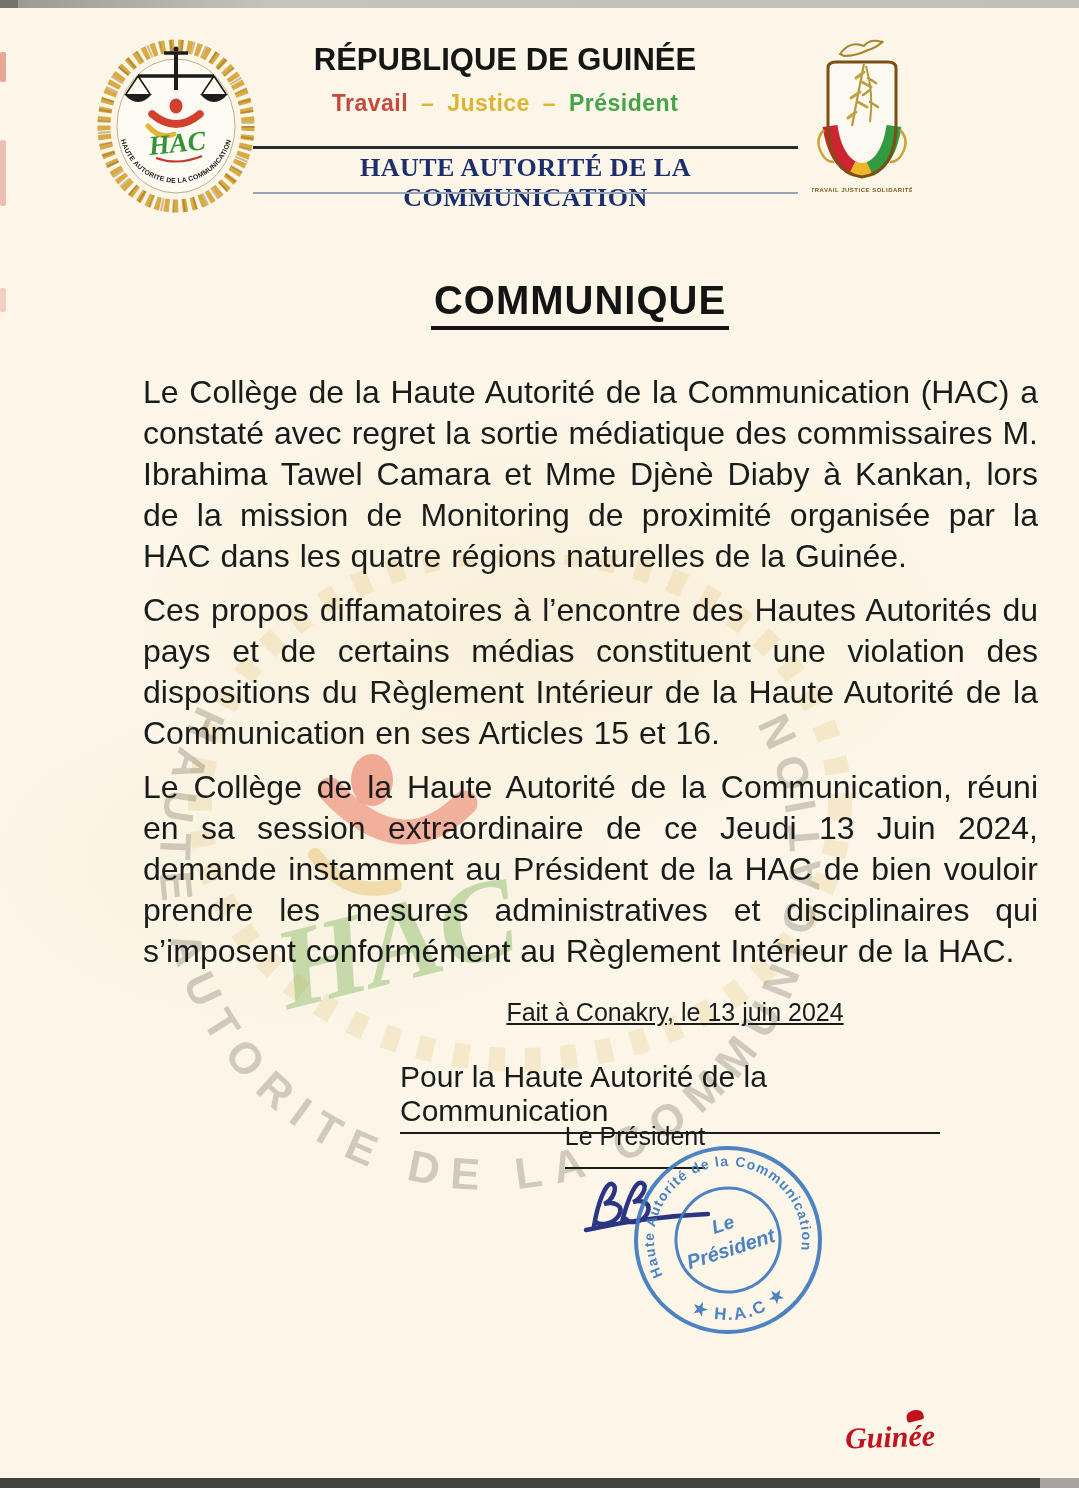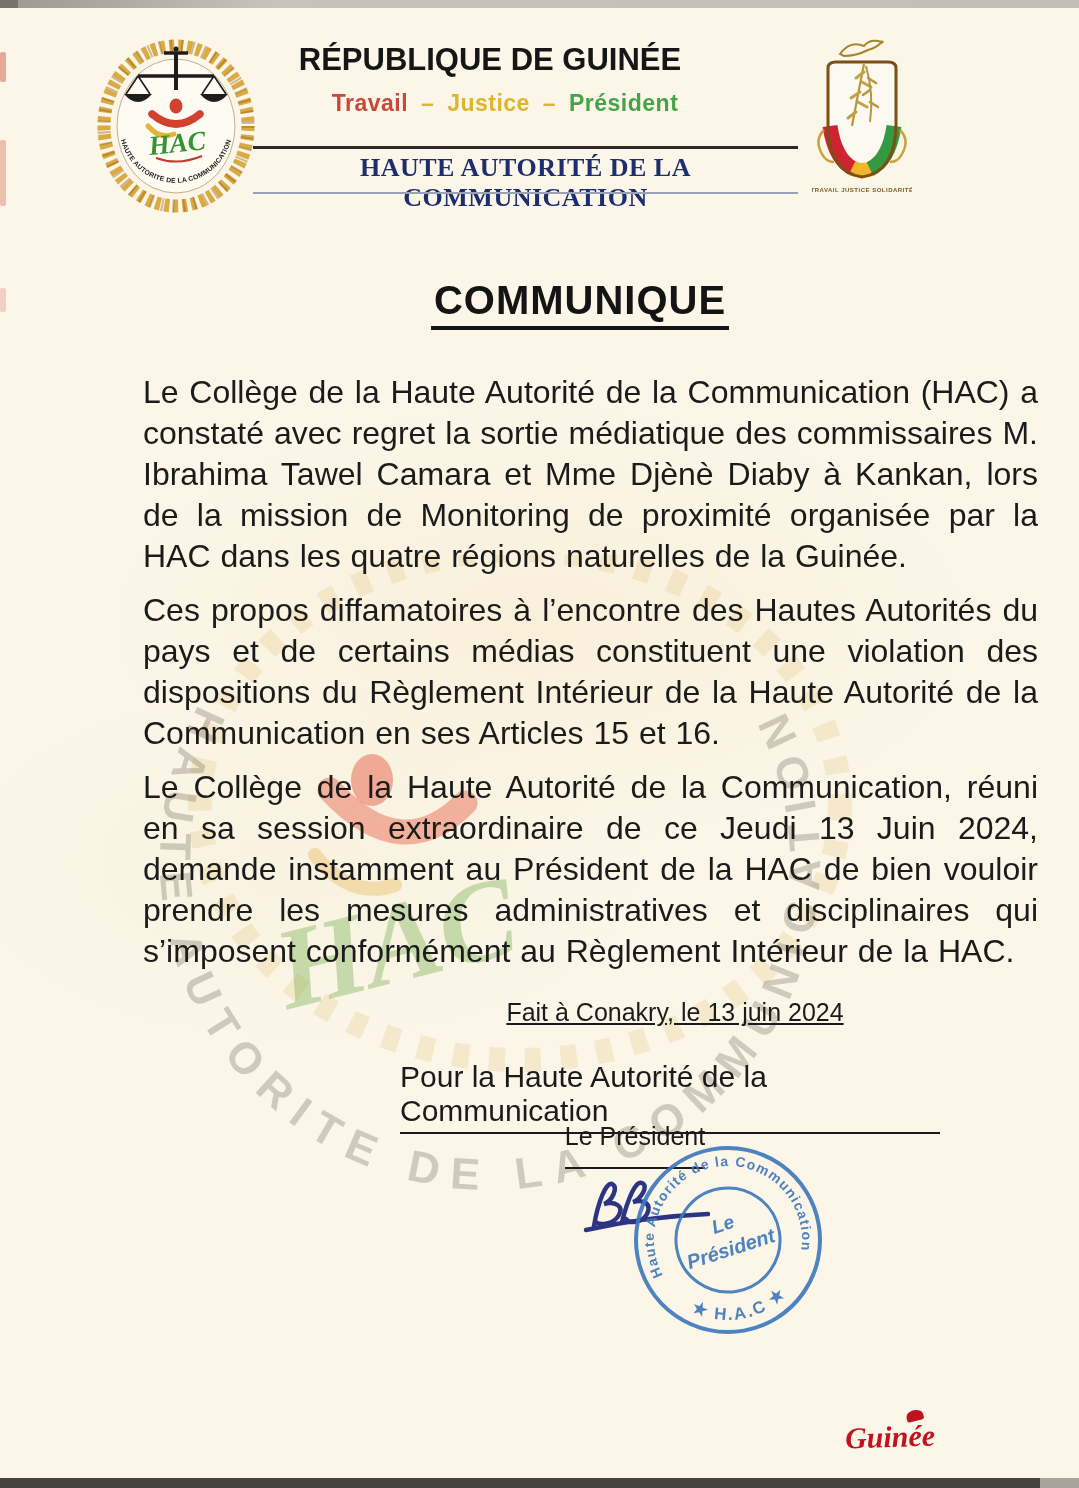--- a/index.html
+++ b/index.html
@@ -15,21 +15,21 @@
   
   .top-edge{top:0;left:0;width:1079px;height:8px;background:linear-gradient(to right,#9b9890,#c6c3bb 25%,#c2bfb7);}
   .top-edge-corner{top:0;left:0;width:18px;height:8px;background:#76736c;}
   .bottom-edge{bottom:0;left:0;width:1040px;height:10px;background:#44423c;}
   .bottom-edge-right{bottom:0;left:1040px;width:39px;height:10px;background:#a8a49c;}
   .red-mark{left:0;width:6px;border-radius:2px;}
   .red-mark.m1{top:52px;height:30px;background:rgba(205,70,55,0.45);}
   .red-mark.m2{top:140px;height:66px;background:rgba(205,70,55,0.32);}
   .red-mark.m3{top:288px;height:24px;background:rgba(205,70,55,0.22);}
   
-  .republic{top:42px;left:240px;width:500px;text-align:center;font-size:31px;font-weight:bold;color:#161616;letter-spacing:0px;}
+  .republic{top:42px;left:255px;width:500px;text-align:center;font-size:31px;font-weight:bold;color:#161616;letter-spacing:0px;}
   .motto{top:90px;left:255px;width:500px;text-align:center;font-size:23px;font-weight:bold;letter-spacing:0.5px;}
   .motto .w1{color:#c64a3c;} .motto .sep{color:#ddb52e;padding:0 6px;} .motto .w2{color:#ddb52e;} .motto .w3{color:#46a348;}
   .banner-top-line{top:146px;left:253px;width:545px;height:3px;background:#2a2a2a;}
   .org-name{top:153px;left:253px;width:545px;text-align:center;font-size:26px;font-weight:bold;color:#1c2e6e;font-family:"Liberation Serif",serif;letter-spacing:0.5px;}
   .banner-bottom-line{top:192px;left:253px;width:545px;height:2px;background:#9aa3b5;}
   .logo-wrap{left:92px;top:30px;width:168px;height:184px;}
   .coat-wrap{left:812px;top:34px;width:100px;height:168px;}
   
   .communique{top:278px;left:120px;width:920px;text-align:center;font-size:40px;font-weight:bold;letter-spacing:1px;color:#141414;}
   .communique span{display:inline-block;border-bottom:4px solid #141414;padding:0 3px 3px 3px;}

